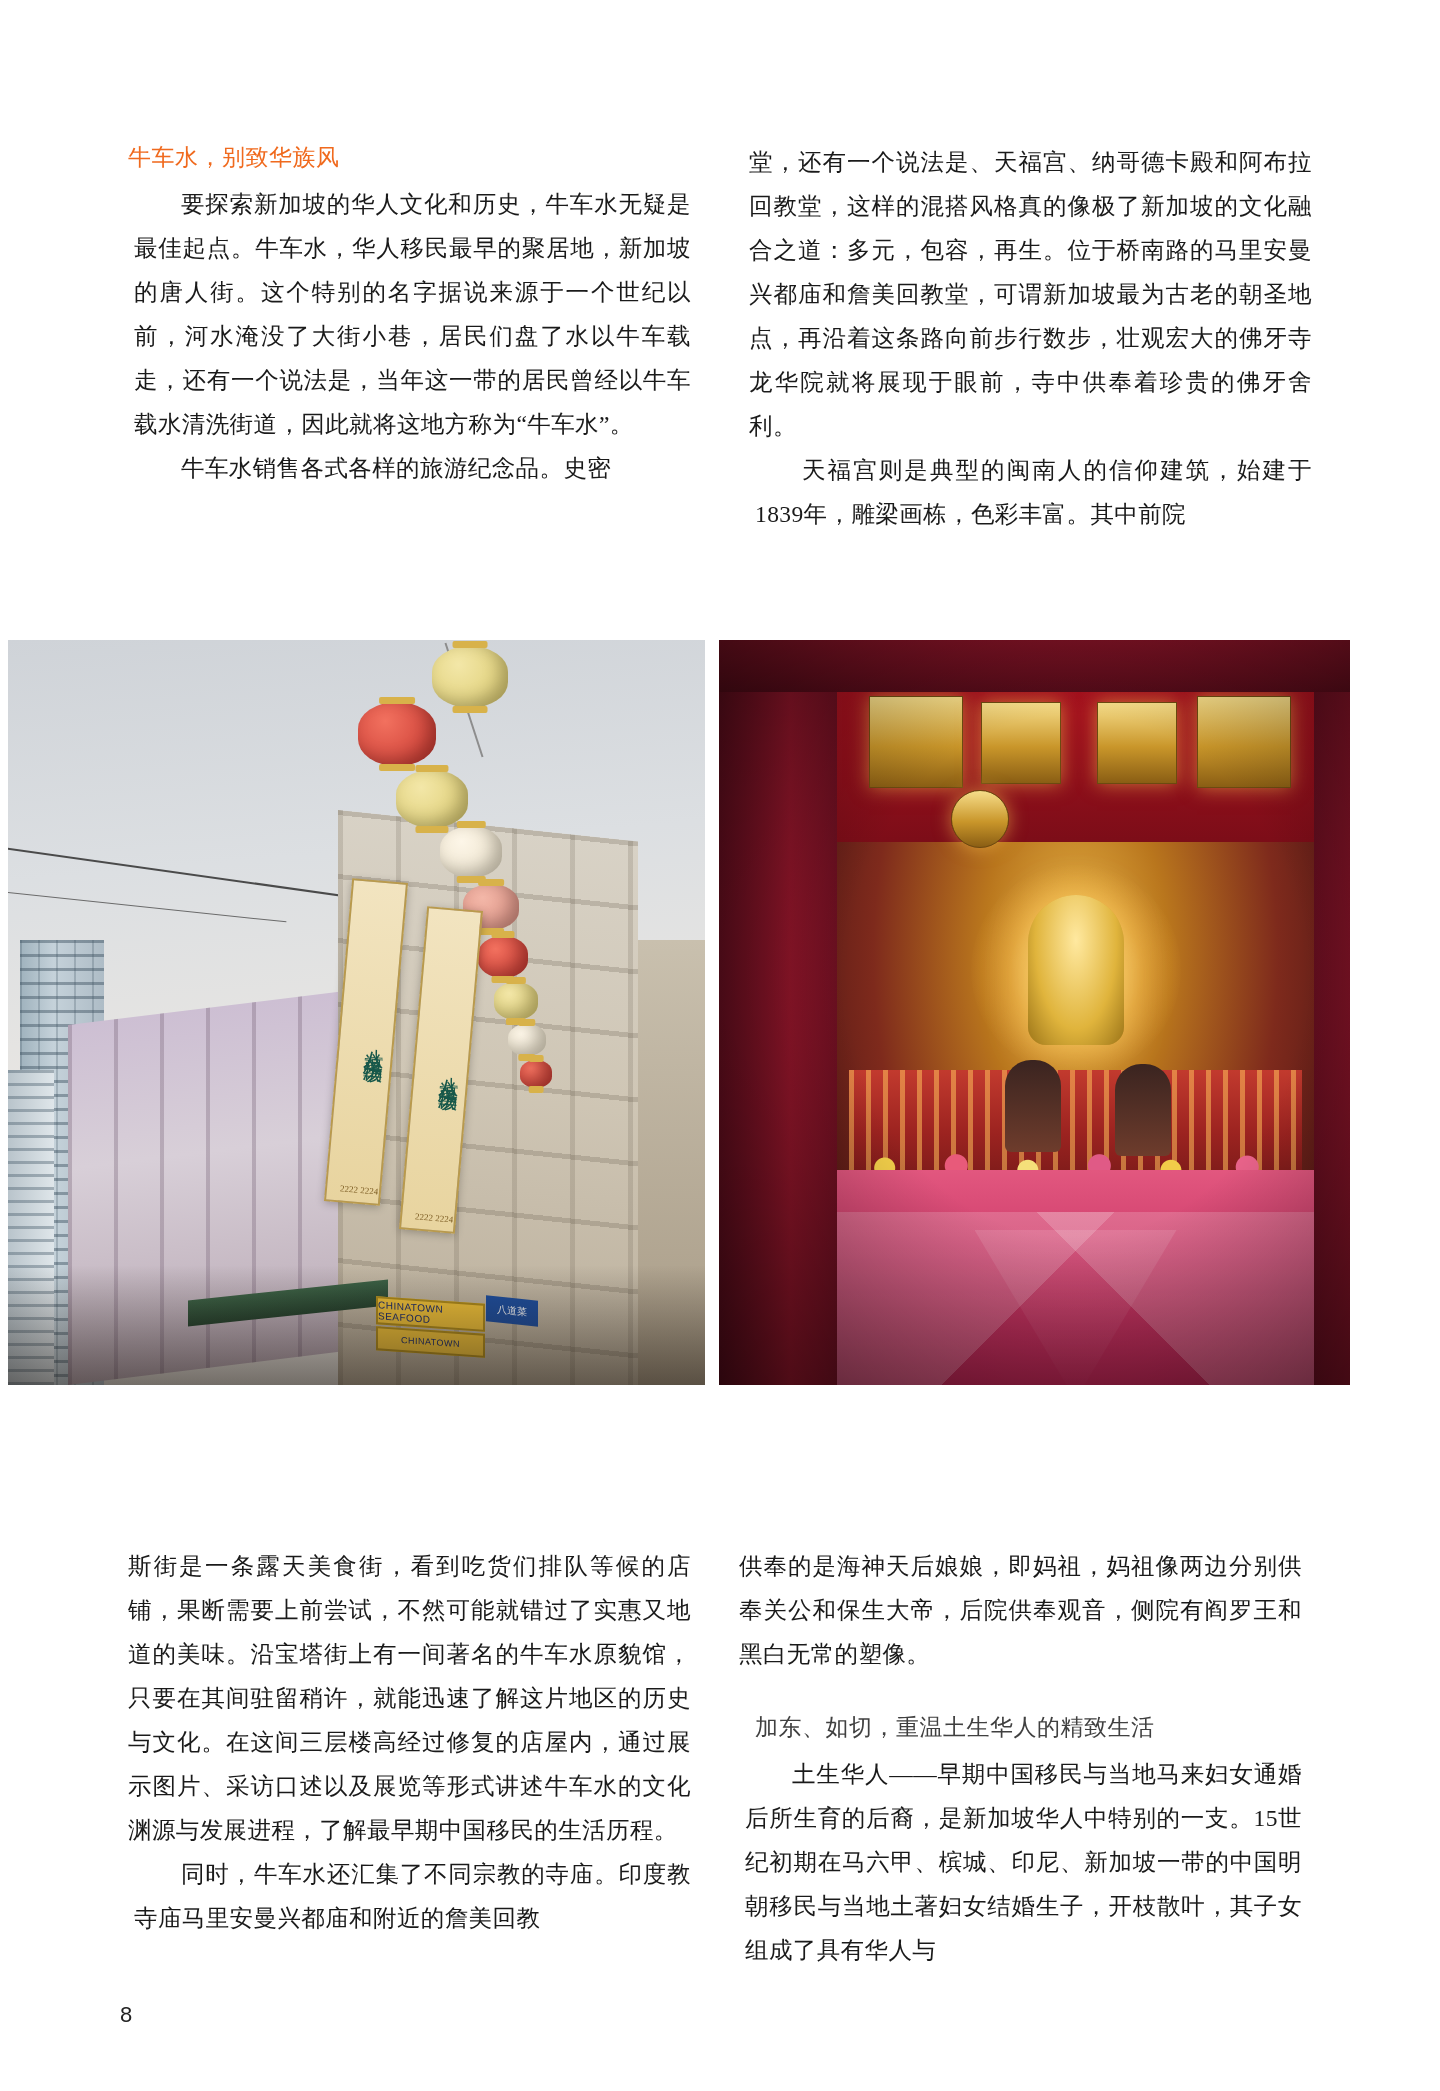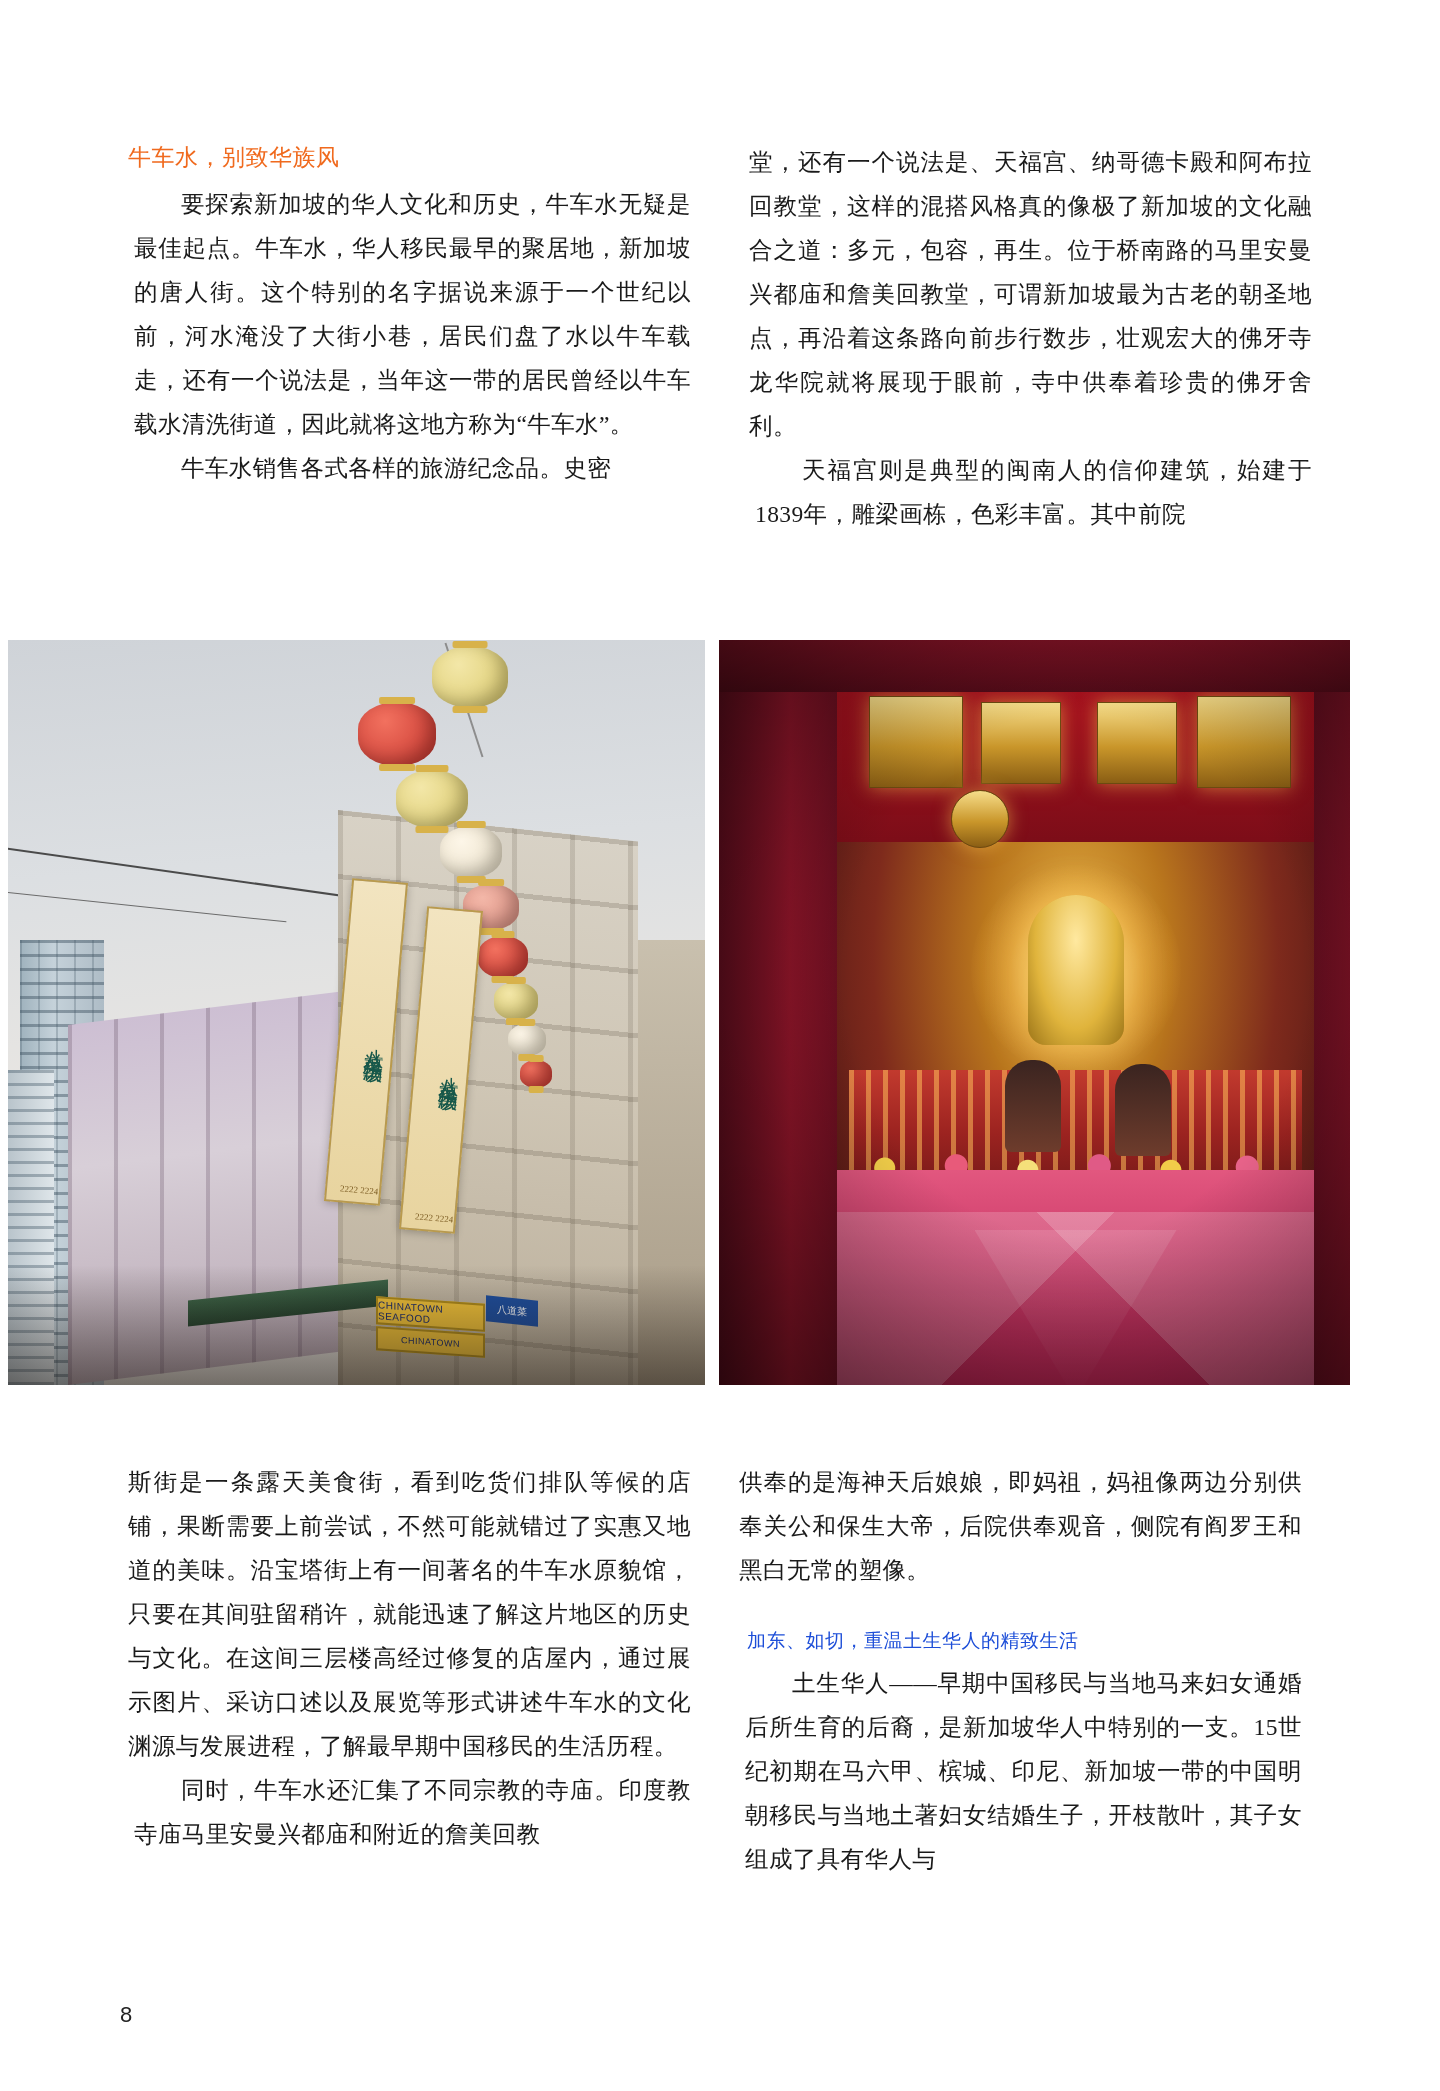--- a/index.html
+++ b/index.html
@@ -64,38 +64,38 @@
     width: 697px;
     height: 745px;
   }
   .photo-right {
     width: 713px;
     height: 745px;
   }
   .lower {
     position: absolute;
     left: 128px;
-    top: 1460px;
+    top: 1544px;
     width: 1184px;
     display: flex;
     gap: 48px;
   }
   .folio {
     position: absolute;
     left: 120px;
     top: 2002px;
     font-size: 22px;
     color: #222;
     font-family: "Liberation Sans", "DejaVu Sans", sans-serif;
   }
   .heading-lower {
-    color: #1d4ed8;
-    font-size: 19px;
+    color: #404040;
+    font-size: 23px;
     line-height: 1.55;
-    margin: 34px 0 6px 8px;
+    margin: 34px 0 6px 16px;
     font-family: "Liberation Sans", "DejaVu Sans", sans-serif;
     letter-spacing: 0.5px;
   }
 
   
   .sky {
     position: absolute; inset: 0;
     background: linear-gradient(175deg, #cfd3d8 0%, #dcdfe2 30%, #e7e5e2 55%, #e0dcd6 100%);
   }
   .wire {

